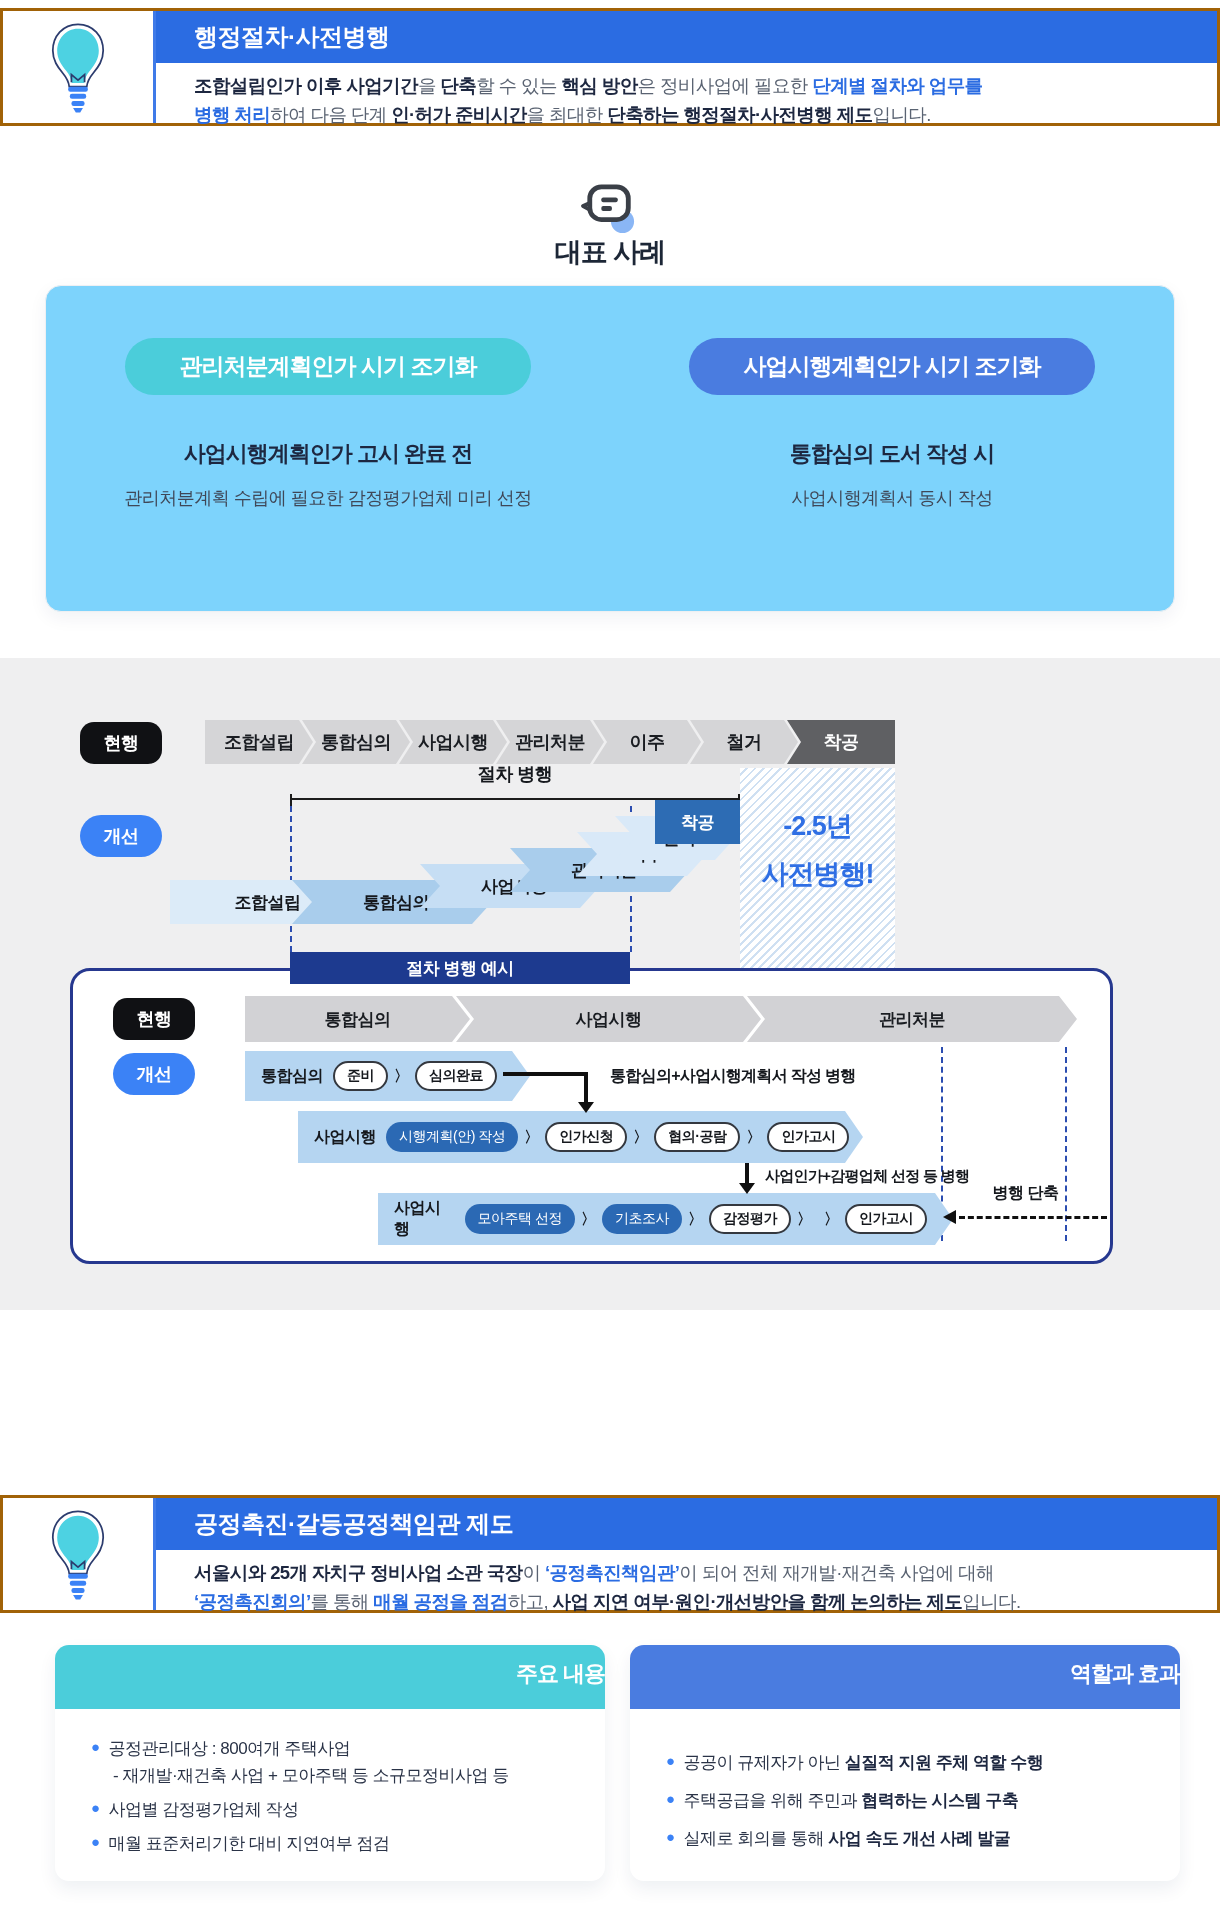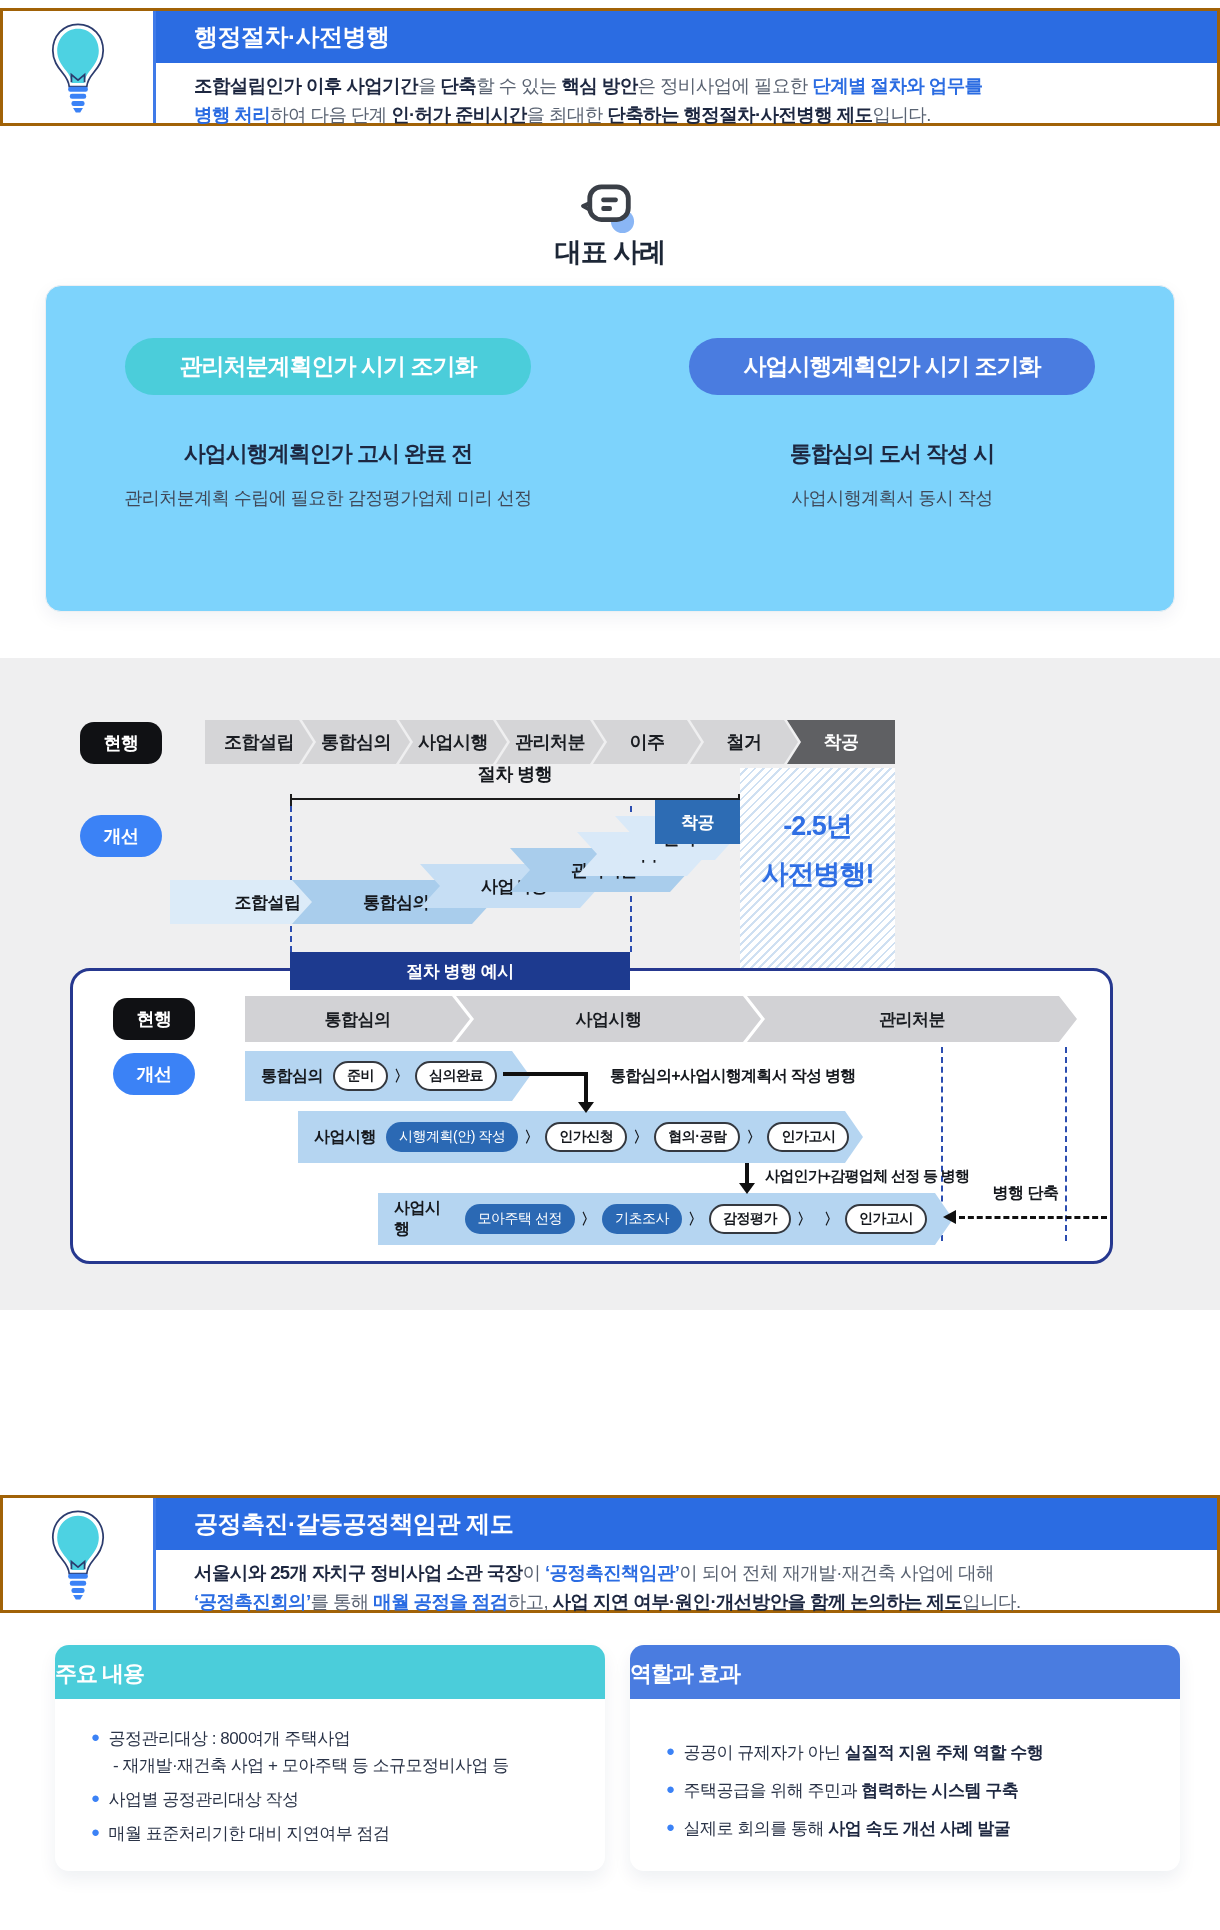--- a/index.html
+++ b/index.html
@@ -55,21 +55,21 @@
   .stair { position:absolute; height:44px; font-size:17px; font-weight:bold; color:#15181d; letter-spacing:-0.5px; display:flex; align-items:center; justify-content:center;
     clip-path:polygon(0 0, calc(100% - 20px) 0, 100% 50%, calc(100% - 20px) 100%, 0 100%, 20px 50%); padding-left:8px; }
   .stair:nth-child(1){ left:170px; top:222px; width:195px; background:#dcebf8; z-index:2; clip-path:polygon(0 0, calc(100% - 20px) 0, 100% 50%, calc(100% - 20px) 100%, 0 100%); padding-left:0; }
   .stair:nth-child(2){ left:292px; top:222px; width:200px; background:#a9cdec; z-index:3; }
   .stair:nth-child(3){ left:420px; top:206px; width:180px; background:#c6def4; z-index:4; }
   .stair:nth-child(4){ left:510px; top:190px; width:180px; background:#a9cdec; z-index:5; }
   .stair:nth-child(5){ left:577px; top:174px; width:130px; background:#d9e9f8; z-index:6; }
   .stair:nth-child(6){ left:615px; top:158px; width:120px; background:#d9e9f8; z-index:7; }
   .stair:nth-child(7){ left:655px; top:142px; width:85px; background:#2d6cb4; color:#fff; z-index:8; clip-path:none; padding-left:0; }
 
-  .ex-box { left:290px; top:294px; width:340px; height:38px; background:#1d3a8f; color:#fff; font-size:17px; font-weight:bold; letter-spacing:-0.5px; display:flex; align-items:center; justify-content:center; z-index:7; }
+  .ex-box { left:290px; top:294px; width:340px; height:32px; background:#1d3a8f; color:#fff; font-size:17px; font-weight:bold; letter-spacing:-0.5px; display:flex; align-items:center; justify-content:center; z-index:7; }
 
   
   .detail-box { left:70px; top:310px; width:1043px; height:296px; background:#fff; border:3px solid #26388f; border-radius:20px; z-index:5; }
   .detail-box > div { position:absolute; }
   .d-bar { left:172px; top:25px; height:46px; display:flex; z-index:2; }
   .d-seg { flex:none; background:#d2d2d5; color:#1a1d22; font-size:17px; font-weight:bold; letter-spacing:-0.5px; display:flex; align-items:center; justify-content:center;
     clip-path:polygon(0 0, calc(100% - 18px) 0, 100% 50%, calc(100% - 18px) 100%, 0 100%, 18px 50%); margin-left:-14px; }
   .d-seg:first-child { margin-left:0; clip-path:polygon(0 0, calc(100% - 18px) 0, 100% 50%, calc(100% - 18px) 100%, 0 100%); }
   .d-seg:nth-child(1){ width:225px; } .d-seg:nth-child(2){ width:305px; }
   .d-seg:nth-child(3){ width:330px; clip-path:polygon(0 0, calc(100% - 18px) 0, 100% 50%, calc(100% - 18px) 100%, 0 100%, 18px 50%); }
@@ -96,21 +96,21 @@
   .arrow2-v { left:672px; top:192px; width:4px; height:22px; }
   .arr2 { left:666px; top:212px; }
   .note2 { left:692px; top:196px; font-size:15px; }
   .sh-label { left:880px; top:212px; width:145px; text-align:center; font-size:16px; font-weight:bold; color:#15181d; letter-spacing:-0.5px; z-index:5; }
   .sh-line { left:886px; top:245px; width:148px; height:0; border-top:3px dashed #101010; z-index:5; }
   .sh-head { left:870px; top:239px; width:0; height:0; border-top:7px solid transparent; border-bottom:7px solid transparent; border-right:13px solid #101010; z-index:5; }
 
   
   .bcard { position:absolute; top:1645px; width:550px; border-radius:14px; box-shadow:0 8px 18px rgba(20,40,90,.07); background:#fff; }
   .bcard-left { left:55px; } .bcard-right { left:630px; }
-  .chead { height:54px; line-height:58px; border-radius:14px 14px 0 0; text-align:left; color:#fff; font-size:22px; font-weight:bold; letter-spacing:-1px; }
+  .chead { height:64px; line-height:58px; border-radius:14px 14px 0 0; text-align:right; color:#fff; font-size:22px; font-weight:bold; letter-spacing:-1px; }
   .chead.teal { background:#4bcdda; } .chead.blue { background:#4a7ce0; }
   .cbody { height:172px; padding:28px 36px 0 36px; border-radius:0 0 14px 14px; font-size:17px; color:#2a3347; letter-spacing:-0.5px; }
   .bcard-right .cbody { padding-top:42px; }
   .b-item { margin-bottom:11px; }
   .bcard-right .b-item { margin-bottom:15px; }
   .dot { color:#3b82f6; margin-right:9px; font-size:15px; vertical-align:2px; }
   .b-sub { padding-left:22px; margin-top:4px; }
   .b-strong { font-weight:bold; color:#1d2740; }
 </style>
 </head>
@@ -270,21 +270,21 @@
   </div>
 
   <div class="bcard bcard-left">
     <div class="chead teal">주요 내용</div>
     <div class="cbody">
         <div class="b-item">
         <div class="b-main"><span class="dot">●</span><span>공정관리대상 : 800여개 주택사업</span></div>
         <div class="b-sub">- 재개발·재건축 사업 + 모아주택 등 소규모정비사업 등</div>
       </div>
         <div class="b-item">
-        <div class="b-main"><span class="dot">●</span><span>사업별 공정관리대상 작성</span></div>
+        <div class="b-main"><span class="dot">●</span><span>사업별 감정평가업체 작성</span></div>
 
       </div>
         <div class="b-item">
         <div class="b-main"><span class="dot">●</span><span>매월 표준처리기한 대비 지연여부 점검</span></div>
 
       </div>
       </div>
   </div>
 
   <div class="bcard bcard-right">

